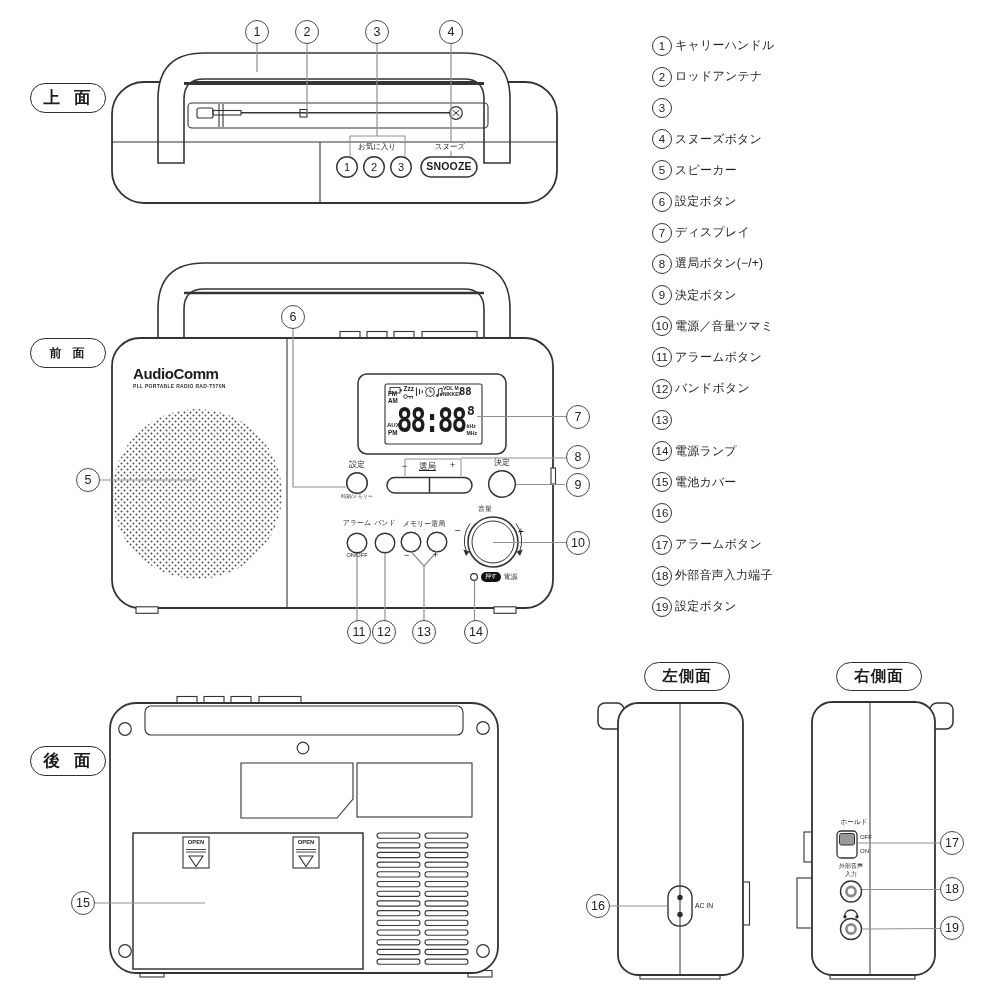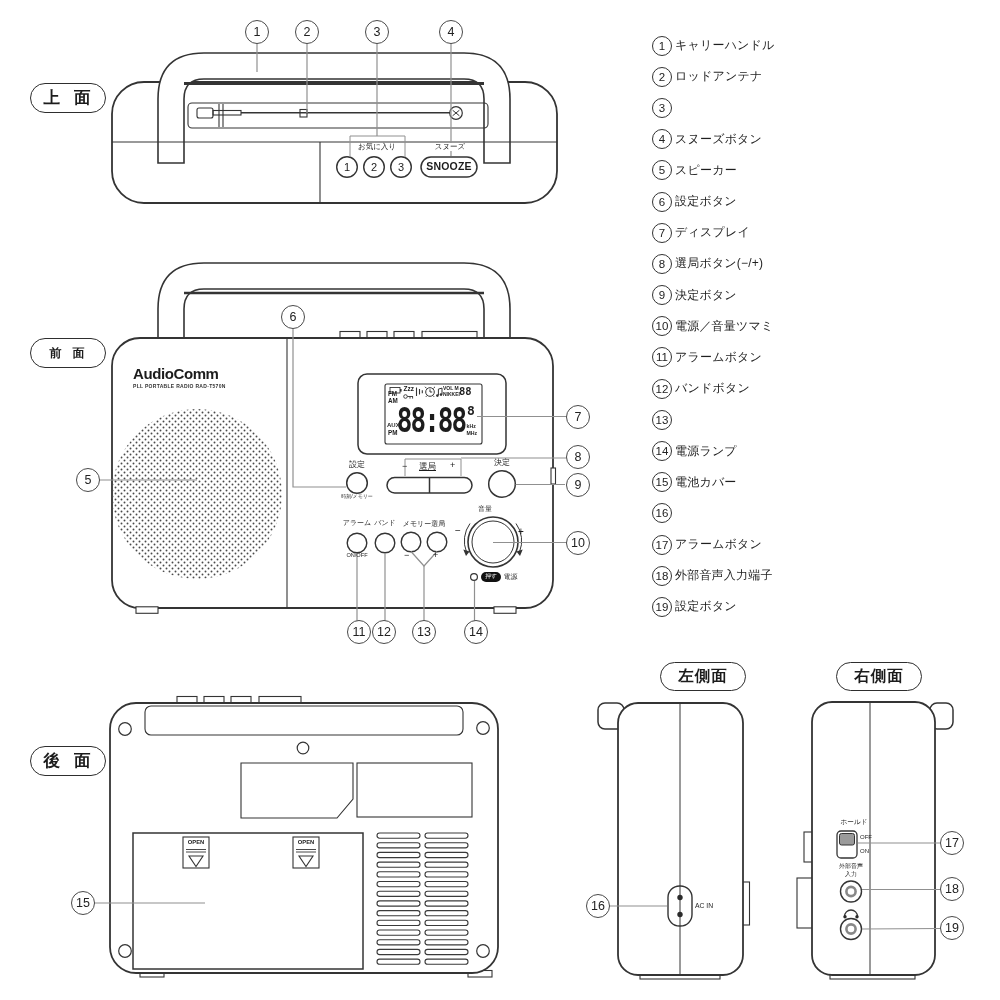--- a/index.html
+++ b/index.html
@@ -262,21 +262,21 @@
     <line x1="609" y1="906" x2="667" y2="906"></line>
     <line x1="858" y1="843" x2="941" y2="843"></line>
     <line x1="862" y1="889.5" x2="941" y2="889.5"></line>
     <line x1="862" y1="929" x2="941" y2="928.5"></line>
   </g>
 </svg>
 
   <div class="pill" style="left:30px;top:83px;width:74px;height:28px;font-size:16.5px;letter-spacing:2px;">上 面</div>
   <div class="pill" style="left:30px;top:338px;width:74px;height:28px;font-size:12px;letter-spacing:2px;">前 面</div>
   <div class="pill" style="left:30px;top:746px;width:74px;height:28px;font-size:16.5px;letter-spacing:2px;">後 面</div>
-  <div class="pill" style="left:660px;top:662px;width:84px;height:27px;font-size:15.5px;letter-spacing:1px;">左側面</div>
+  <div class="pill" style="left:644px;top:662px;width:84px;height:27px;font-size:15.5px;letter-spacing:1px;">左側面</div>
   <div class="pill" style="left:836px;top:662px;width:84px;height:27px;font-size:15.5px;letter-spacing:1px;">右側面</div>
 
   <div class="t c" style="left:345px;top:143px;width:64px;font-size:7.5px;">お気に入り</div>
   <div class="t c" style="left:340px;top:161.5px;width:14px;font-size:11px;">1</div>
   <div class="t c" style="left:367px;top:161.5px;width:14px;font-size:11px;">2</div>
   <div class="t c" style="left:394px;top:161.5px;width:14px;font-size:11px;">3</div>
   <div class="t c" style="left:426px;top:143px;width:48px;font-size:7.5px;background:#fff;">スヌーズ</div>
   <div class="t c b" style="left:421px;top:161px;width:56px;font-size:10.5px;letter-spacing:0.2px;">SNOOZE</div>
 
   <div class="t b" style="left:133px;top:366px;font-size:15px;letter-spacing:-0.4px;text-align:center;">AudioComm</div>

